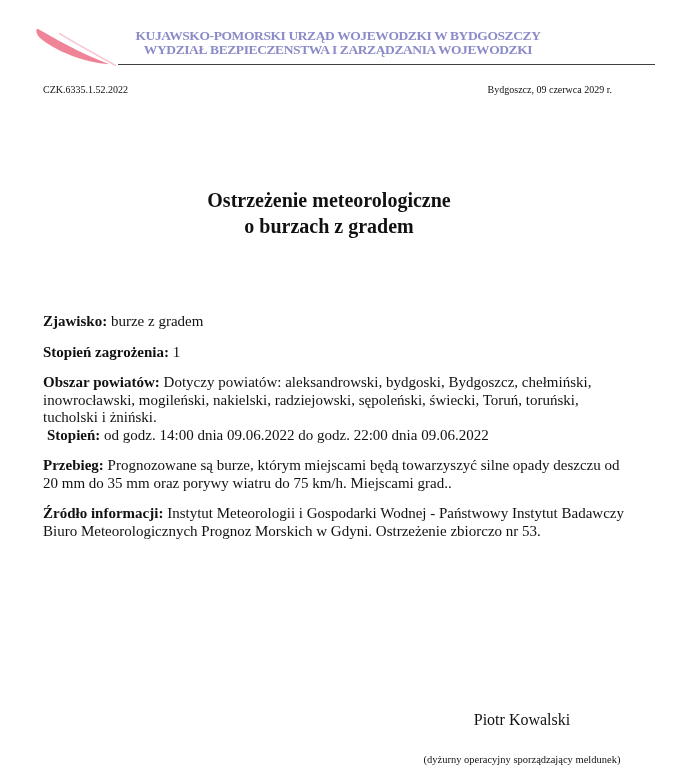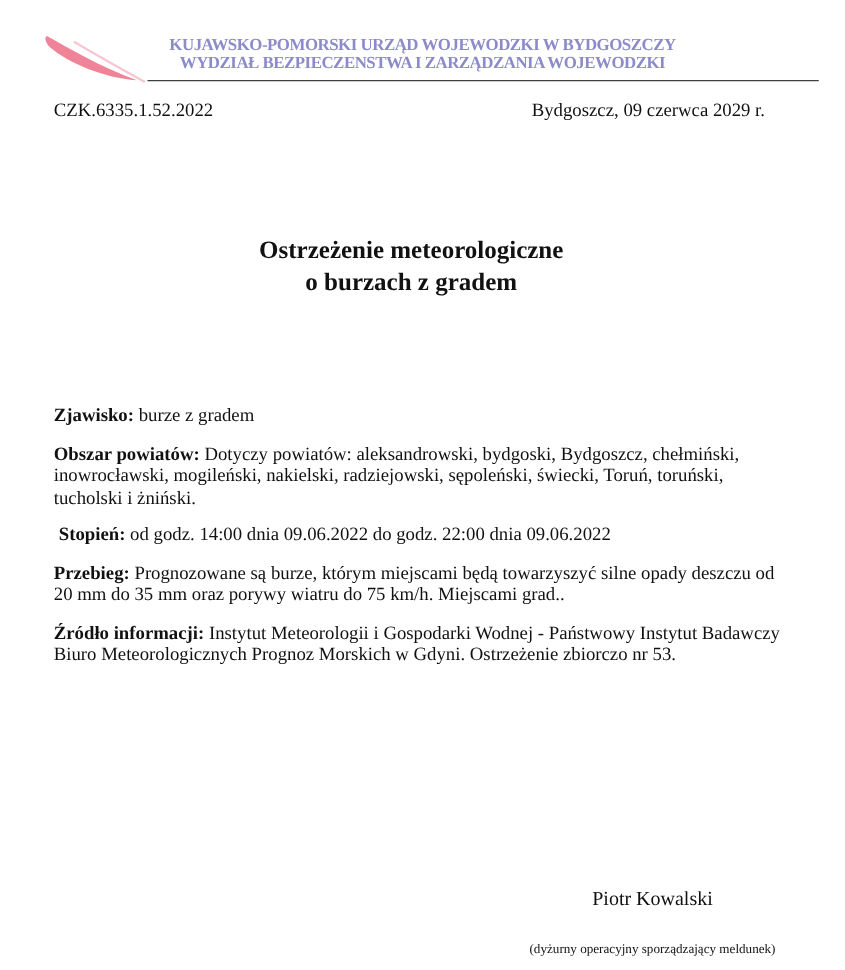--- a/index.html
+++ b/index.html
@@ -34,42 +34,42 @@
     top:64px; left:118px;
     width:537px;
     border-top:1.6px solid var(--rule,#3f3f3f);
   }
   .ref-row{
     position:absolute;
     top:81px; left:43px;
     width:569px;
     display:flex;
     justify-content:space-between;
-    font-size:15px;
+    font-size:10px;
     line-height:17px;
   }
   
   .doc-title{
     position:absolute;
     top:187px; left:-9px;
     width:676px;
     text-align:center;
     font-weight:bold;
     font-size:20px;
     line-height:26px;
   }
   
   .body-text{
     position:absolute;
     top:313px; left:43px;
     width:592px;
     font-size:15px;
     line-height:17.5px;
   }
-  .body-text p{margin:12px 0 13px 0;}
+  .body-text p{margin:0 0 13px 0;}
   .body-text p.no-gap-bottom{margin-bottom:0;}
   .body-text p.indent-slight{padding-left:4px;}
   .body-text p.gap-large{margin-bottom:32px;}
   .body-text b{font-weight:bold;}
   
   .signature{
     position:absolute;
     top:710px; left:356px;
     width:332px;
     text-align:center;
@@ -107,20 +107,21 @@
   </div>
 
   <div class="doc-title">
     <div>Ostrzeżenie meteorologiczne</div>
     <div>o burzach z gradem</div>
   </div>
 
   <div class="body-text">
     <p><b>Zjawisko:</b> <span>burze z gradem</span></p>
 
+    <p><b>Stopień zagrożenia:</b> <span>1</span></p>
 
     <p class="no-gap-bottom"><b>Obszar powiatów:</b> <span>Dotyczy powiatów: aleksandrowski, bydgoski, Bydgoszcz, chełmiński, inowrocławski, mogileński, nakielski, radziejowski, sępoleński, świecki, Toruń, toruński, tucholski i żniński.</span></p>
 
     <p class="indent-slight"><b>Stopień:</b> <span>od godz. 14:00 dnia 09.06.2022 do godz. 22:00 dnia 09.06.2022</span></p>
 
     <p><b>Przebieg:</b> <span>Prognozowane są burze, którym miejscami będą towarzyszyć silne opady deszczu od 20 mm do 35 mm oraz porywy wiatru do 75 km/h. Miejscami grad..</span></p>
 
 
 
     <p><b>Źródło informacji:</b> <span>Instytut Meteorologii i Gospodarki Wodnej - Państwowy Instytut Badawczy Biuro Meteorologicznych Prognoz Morskich w Gdyni. Ostrzeżenie zbiorczo nr 53.</span></p>

